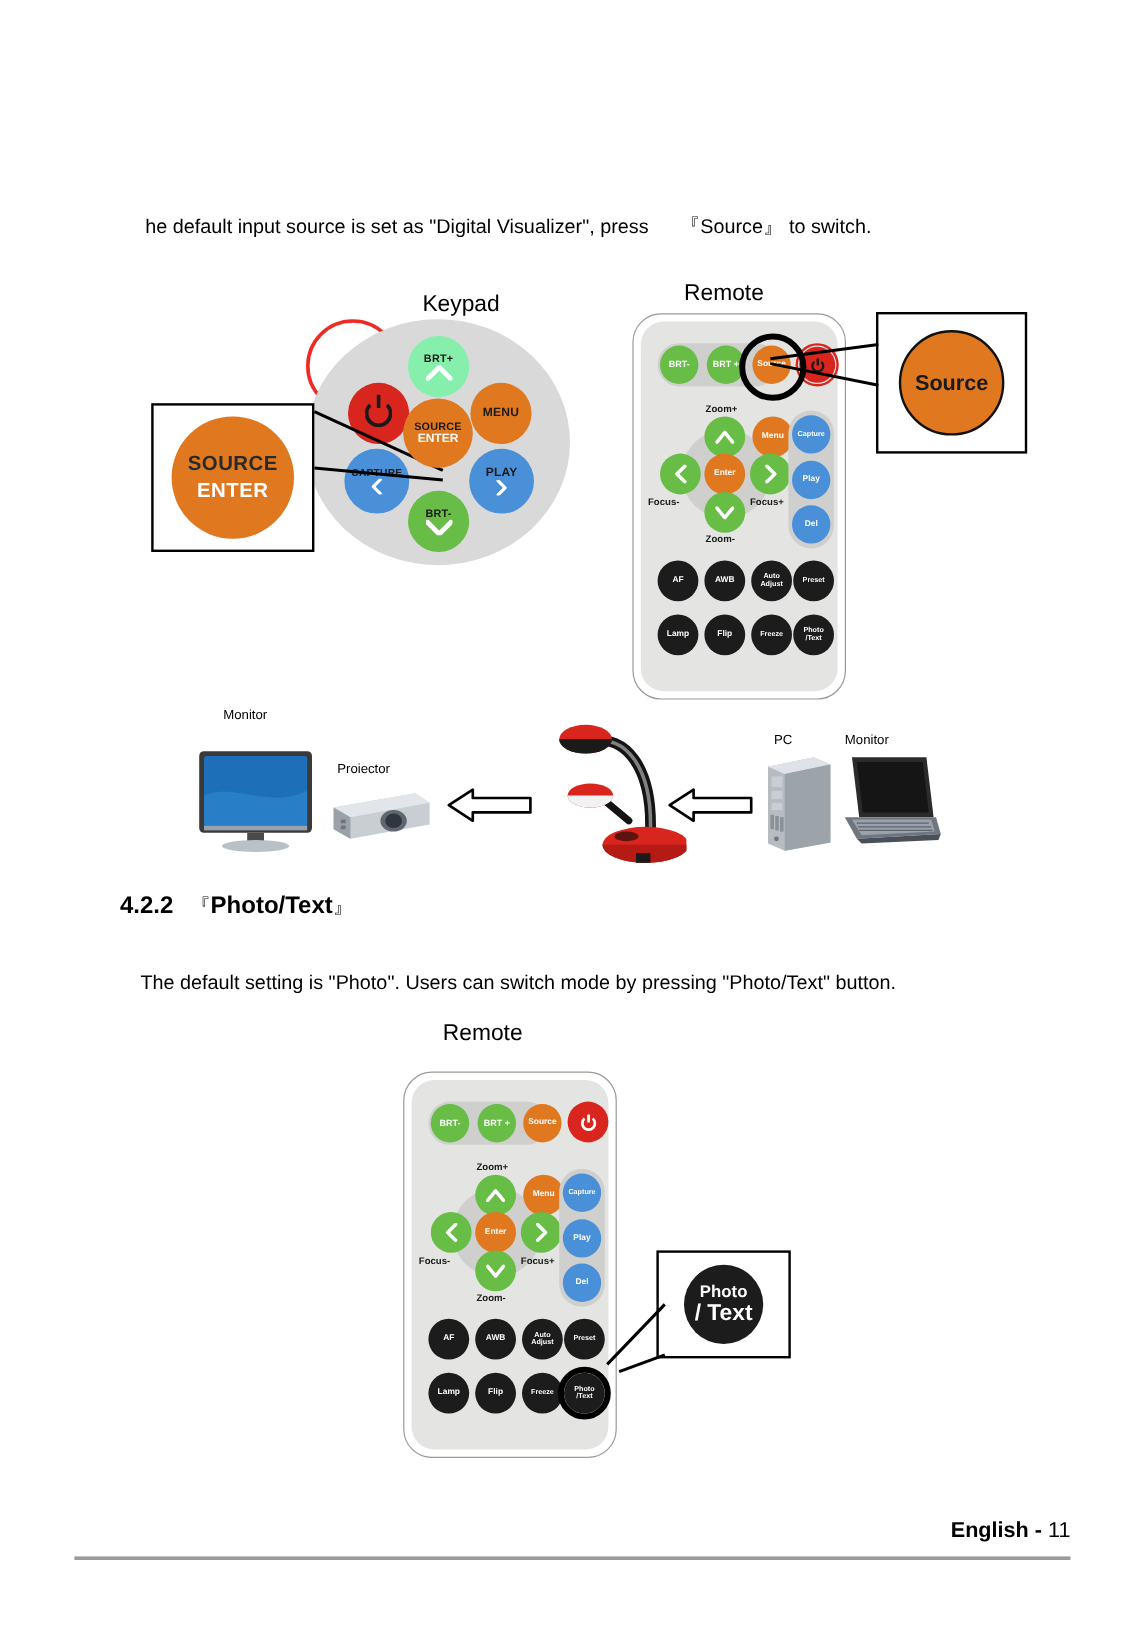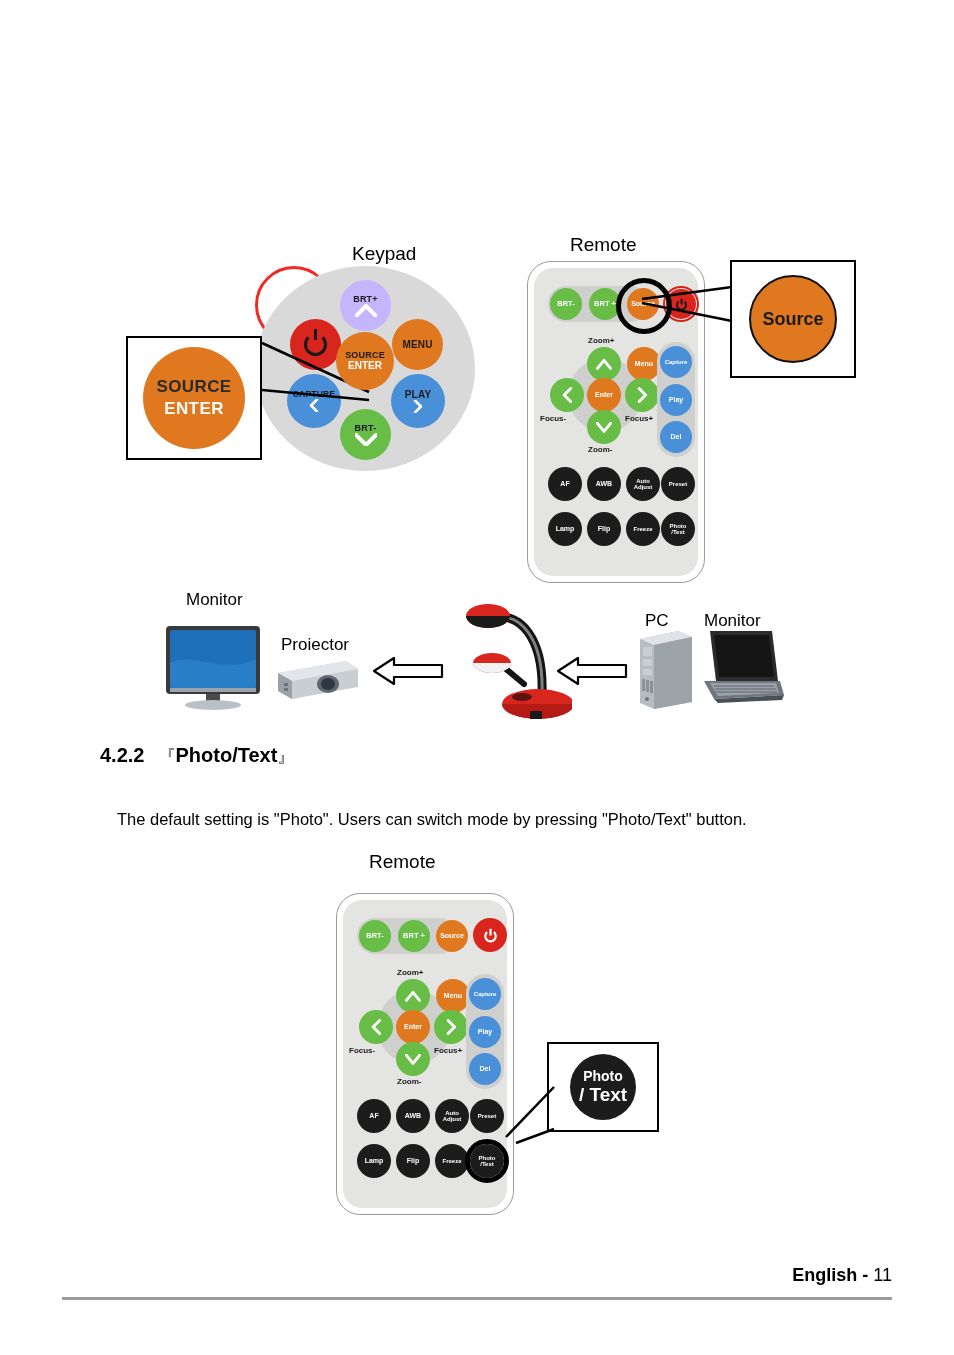--- a/index.html
+++ b/index.html
@@ -16,36 +16,36 @@
   .h3 .num{margin-right:10px;}
   .h3b{position:absolute;left:100px;top:744px;font-size:20px;font-weight:bold;}
   .h3b .num{margin-right:14px;}
   .brk{font-weight:normal;font-size:17px;}
   .para{position:absolute;font-size:16.5px;line-height:32px;}
   .p1{left:121px;top:173px;white-space:nowrap;}
   .p1 .gap{display:inline-block;width:26px;}
   .p2{left:117px;top:803px;width:760px;}
 
   
-  .lbl{position:absolute;font-size:17px;white-space:nowrap;}
+  .lbl{position:absolute;font-size:11px;white-space:nowrap;}
   .callout{position:absolute;border:2.5px solid #000;background:#fff;box-sizing:border-box;}
 
   
   #keypad-group{position:absolute;left:255px;top:266px;width:220px;height:205px;}
   .kp-disc{position:absolute;left:0;top:0;width:220px;height:205px;border-radius:50%;
            background:#d9d9d9;}
   .kp-btn{position:absolute;border-radius:50%;display:flex;flex-direction:column;
           align-items:center;justify-content:center;font-weight:bold;line-height:1.0;}
   .kp-btn .t{font-size:9px;letter-spacing:.2px;}
   #kp-power{left:35px;top:53px;width:51px;height:51px;background:#d8251d;}
   #kp-power .glyph{width:17px;height:17px;border:3px solid #1a1a1a;border-radius:50%;
         border-top-color:transparent;position:relative;}
   #kp-power .glyph:after{content:"";position:absolute;left:50%;top:-7px;margin-left:-1.5px;
         width:3px;height:11px;background:#1a1a1a;}
-  #kp-brtp{left:85px;top:14px;width:51px;height:51px;background:#c4b5fd;color:#1a1a1a;}
+  #kp-brtp{left:85px;top:14px;width:51px;height:51px;background:#86efac;color:#1a1a1a;}
   #kp-menu{left:137px;top:53px;width:51px;height:51px;background:#e0781f;color:#1a1a1a;}
   #kp-menu .t{font-size:10px;}
   #kp-source{left:81px;top:66px;width:58px;height:58px;background:#e0781f;color:#1a1a1a;z-index:3;}
   #kp-source .t2{font-size:10px;color:#fff;font-weight:bold;margin-top:1px;}
   #kp-ring{left:71px;top:56px;width:78px;height:78px;border-radius:50%;
            border:3.5px solid #ee2a24;z-index:2;box-sizing:border-box;}
   #kp-capture{left:32px;top:108px;width:54px;height:54px;background:#4a90d9;color:#1a1a1a;}
   #kp-capture .t{font-size:8.5px;}
   #kp-play{left:136px;top:108px;width:54px;height:54px;background:#4a90d9;color:#1a1a1a;}
   #kp-play .t{font-size:10px;}
@@ -80,20 +80,23 @@
   .pagenum{position:absolute;right:62px;top:1265px;font-size:18px;font-weight:bold;white-space:nowrap;}
   .pagenum .n{font-weight:normal;}
 </style>
 </head>
 <body>
 
 <div class="page">
 
 
 
+  <div class="para p1">
+    <span>he default input source is set as "Digital Visualizer", press</span><span class="gap"></span><span class="brk">『</span><span>Source</span><span class="brk">』</span>&nbsp;<span>to switch.</span>
+  </div>
 
   <div class="h3b">
     <span class="num">4.2.2</span><span class="brk">『</span><span>Photo/Text</span><span class="brk">』</span>
   </div>
 
   <div class="para p2">The default setting is "Photo". Users can switch mode by pressing "Photo/Text" button.</div>
 
   <div class="lbl" style="left:352px;top:243px;font-size:19px;">Keypad</div>
 
   <div id="keypad-group">

